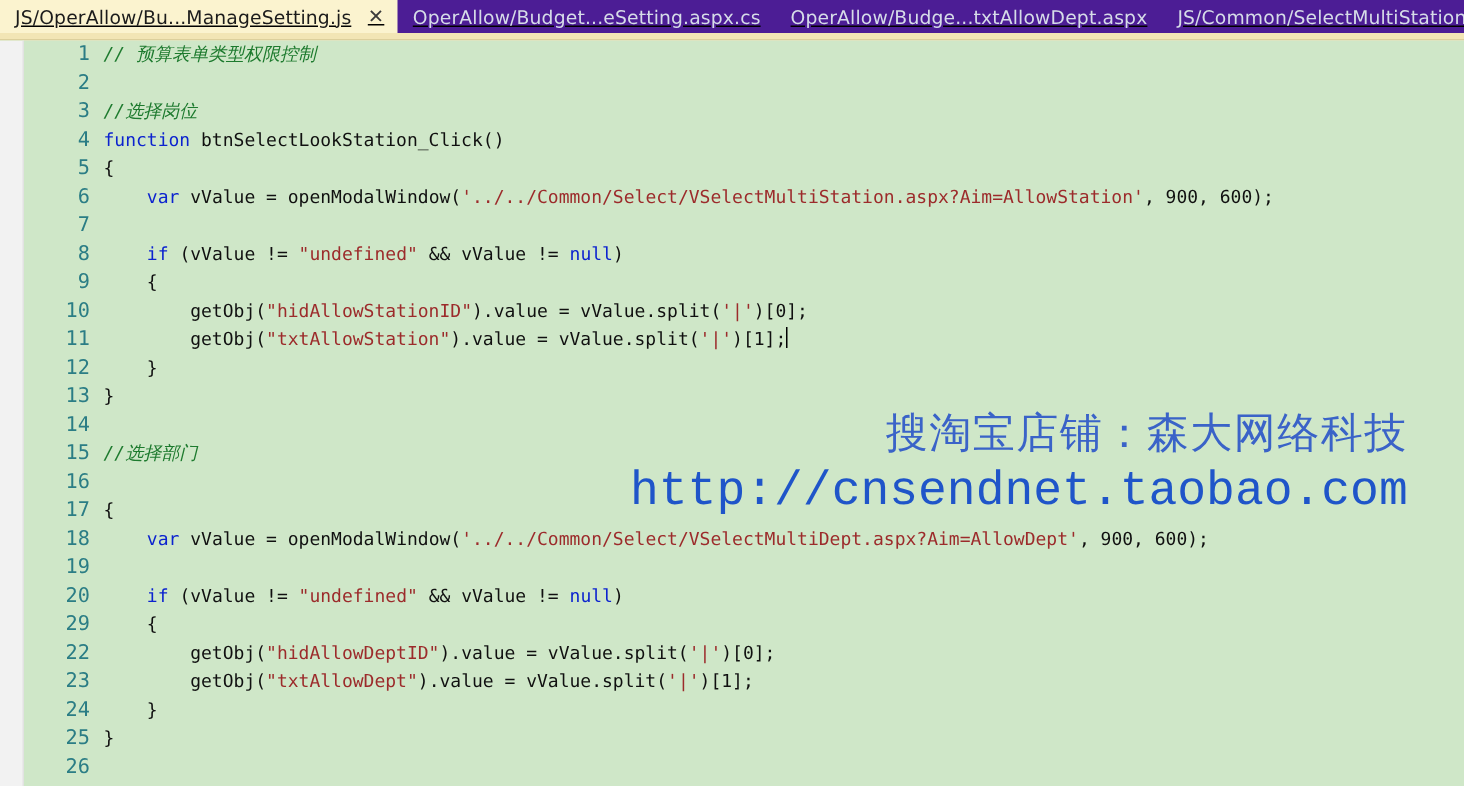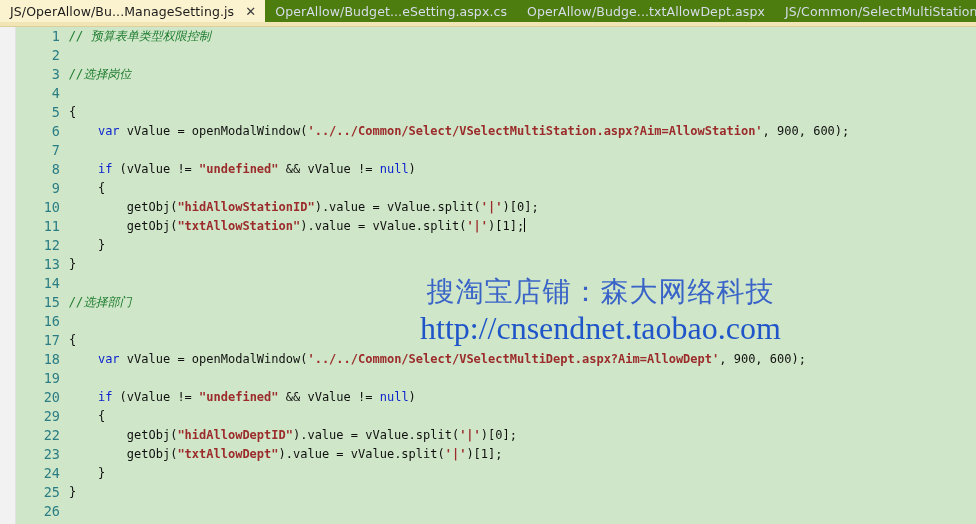--- a/index.html
+++ b/index.html
@@ -17,25 +17,26 @@
     height: 524px;
     overflow: hidden;
   }
 
   
   .tabbar {
     position: absolute;
     top: 0; left: 0;
     width: 976px;
     height: 22px;
-    background: #4d7c0f;
+    background: #4c1d95;
     display: flex;
     align-items: stretch;
     overflow: hidden;
     white-space: nowrap;
+    text-decoration: underline;
   }
   .tab {
     display: flex;
     align-items: center;
     height: 22px;
     padding: 0 10px 0 10px;
     font-size: 12.5px;
     color: #d6dce8;
     font-family: "DejaVu Sans", sans-serif;
     letter-spacing: 0.1px;
@@ -116,41 +117,41 @@
   .code {
     white-space: pre;
     color: #101010;
     font-family: "DejaVu Sans Mono", monospace;
     font-size: 12px;
   }
 
   
   .cmt { color: #1d7a2e; font-style: italic; }
   .kw  { color: #0c23cf; }
-  .str { color: #9c2b2b; font-weight: bold; }
+  .str { color: #9c2b2b; }
   .nul { color: #0c23cf; }
   .plain { color: #101010; }
 
   .caret {
     display: inline-block;
     width: 1px;
     height: 14px;
     background: #000;
     vertical-align: -2px;
   }
 
   
   .watermark {
     position: absolute;
     left: 420px;
     top: 247px;
     pointer-events: none;
-    text-align: center;
+    text-align: right;
     color: #3a63c8;
-    font-family: Liberation Serif, serif;
+    font-family: Liberation Mono, monospace;
   }
   .wm-line1 {
     font-size: 28px;
     line-height: 36px;
     color: #3a63c8;
     letter-spacing: 1px;
   }
   .wm-line2 {
     font-size: 32px;
     line-height: 36px;
@@ -179,21 +180,21 @@
       </div>
     </div>
   <div class="tabstrip-underline"></div>
 
   <div class="editor">
     <div class="margin-strip"></div>
     <div class="code-area" id="code-area">
         <div class="line"><span class="gutter">1</span><span class="code"><span class="cmt">// 预算表单类型权限控制</span></span></div>
         <div class="line"><span class="gutter">2</span><span class="code"></span></div>
         <div class="line"><span class="gutter">3</span><span class="code"><span class="cmt">//选择岗位</span></span></div>
-        <div class="line"><span class="gutter">4</span></div>
+        <div class="line"><span class="gutter">4</span><span class="code"><span class="kw">function</span><span class="plain"> btnSelectLookStation_Click()</span></span></div>
         <div class="line"><span class="gutter">5</span><span class="code"><span class="plain">{</span></span></div>
         <div class="line"><span class="gutter">6</span><span class="code"><span class="plain">    </span><span class="kw">var</span><span class="plain"> vValue = openModalWindow(</span><span class="str">'../../Common/Select/VSelectMultiStation.aspx?Aim=AllowStation'</span><span class="plain">, 900, 600);</span></span></div>
         <div class="line"><span class="gutter">7</span><span class="code"></span></div>
         <div class="line"><span class="gutter">8</span><span class="code"><span class="plain">    </span><span class="kw">if</span><span class="plain"> (vValue != </span><span class="str">"undefined"</span><span class="plain"> &amp;&amp; vValue != </span><span class="nul">null</span><span class="plain">)</span></span></div>
         <div class="line"><span class="gutter">9</span><span class="code"><span class="plain">    {</span></span></div>
         <div class="line"><span class="gutter">10</span><span class="code"><span class="plain">        getObj(</span><span class="str">"hidAllowStationID"</span><span class="plain">).value = vValue.split(</span><span class="str">'|'</span><span class="plain">)[0];</span></span></div>
         <div class="line"><span class="gutter">11</span><span class="code"><span class="plain">        getObj(</span><span class="str">"txtAllowStation"</span><span class="plain">).value = vValue.split(</span><span class="str">'|'</span><span class="plain">)[1];</span><span class="caret"></span></span></div>
         <div class="line"><span class="gutter">12</span><span class="code"><span class="plain">    }</span></span></div>
         <div class="line"><span class="gutter">13</span><span class="code"><span class="plain">}</span></span></div>
         <div class="line"><span class="gutter">14</span><span class="code"></span></div>

